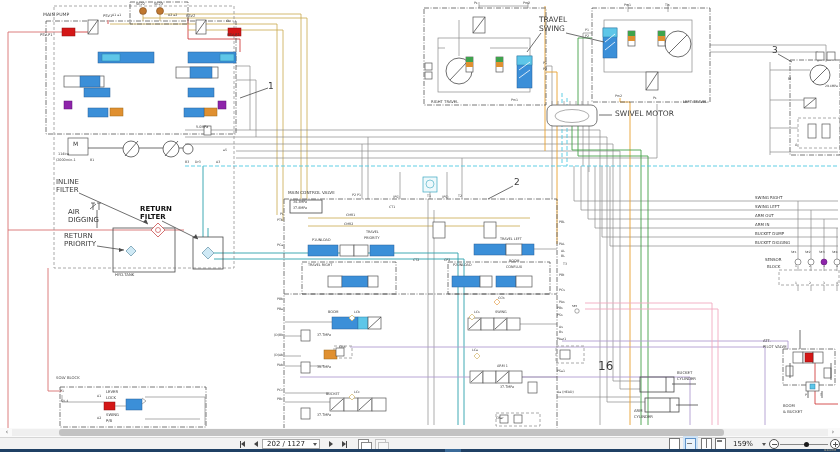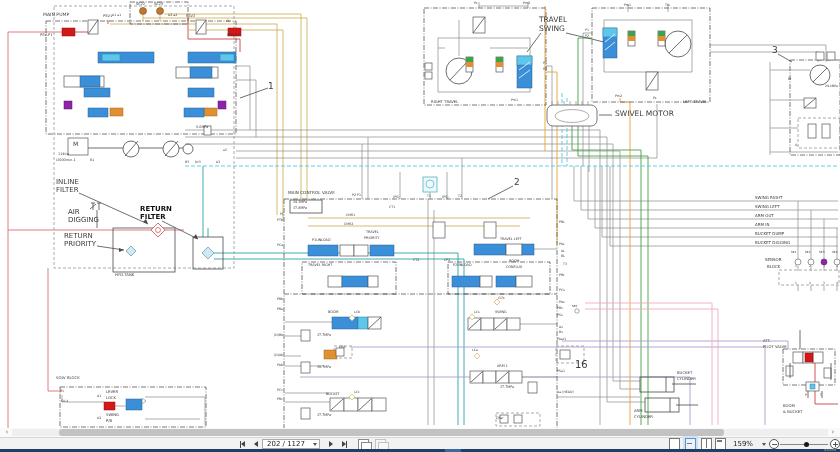--- a/index.html
+++ b/index.html
@@ -357,21 +357,21 @@
         <span class="lbl" style="left: 563px; top: 263px; font-size: 3.2px;">T3</span>
         <span class="lbl" style="left: 559px; top: 274px; font-size: 3.2px;">PBt</span>
         <span class="lbl" style="left: 559px; top: 289px; font-size: 3.2px;">PCs</span>
         <span class="lbl" style="left: 559px; top: 301px; font-size: 3.2px;">PAs</span>
         <span class="lbl" style="left: 557px; top: 307px; font-size: 3.2px;">PBs</span>
         <span class="lbl" style="left: 572px; top: 305px; font-size: 2.8px;">SE5</span>
         <span class="lbl" style="left: 557px; top: 314px; font-size: 3.2px;">PSs</span>
         <span class="lbl" style="left: 559px; top: 326px; font-size: 3.2px;">As</span>
         <span class="lbl" style="left: 559px; top: 331px; font-size: 3.2px;">Bs</span>
         <span class="lbl" style="left: 557px; top: 338px; font-size: 3.2px;">PAar1</span>
-        <span class="lbl" style="left: 575px; top: 360px; font-size: 10px;">16</span>
+        <span class="lbl" style="left: 598px; top: 360px; font-size: 12px;">16</span>
         <span class="lbl" style="left: 557px; top: 370px; font-size: 3.2px;">PSa1</span>
         <span class="lbl" style="left: 557px; top: 391px; font-size: 3.2px;">Aa (HEAD)</span>
         <span class="lbl" style="left: 277px; top: 298px; font-size: 3.2px;">PBb</span>
         <span class="lbl" style="left: 277px; top: 308px; font-size: 3.2px;">PBa</span>
         <span class="lbl" style="left: 274px; top: 334px; font-size: 3.2px;">(D)Bb</span>
         <span class="lbl" style="left: 274px; top: 354px; font-size: 3.2px;">(D)Ab</span>
         <span class="lbl" style="left: 277px; top: 364px; font-size: 3.2px;">PAb</span>
         <span class="lbl" style="left: 277px; top: 389px; font-size: 3.2px;">PCc</span>
         <span class="lbl" style="left: 277px; top: 398px; font-size: 3.2px;">PBc</span>
         <span class="lbl" style="left: 328px; top: 311px; font-size: 3.4px;">BOOM</span>

